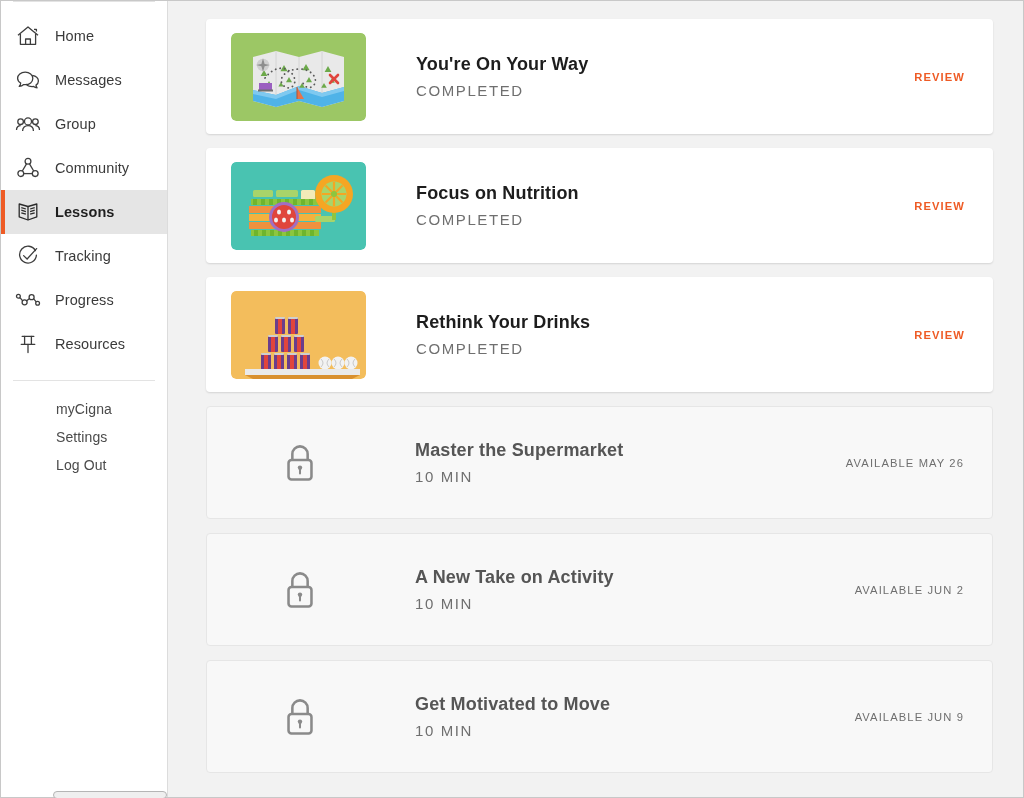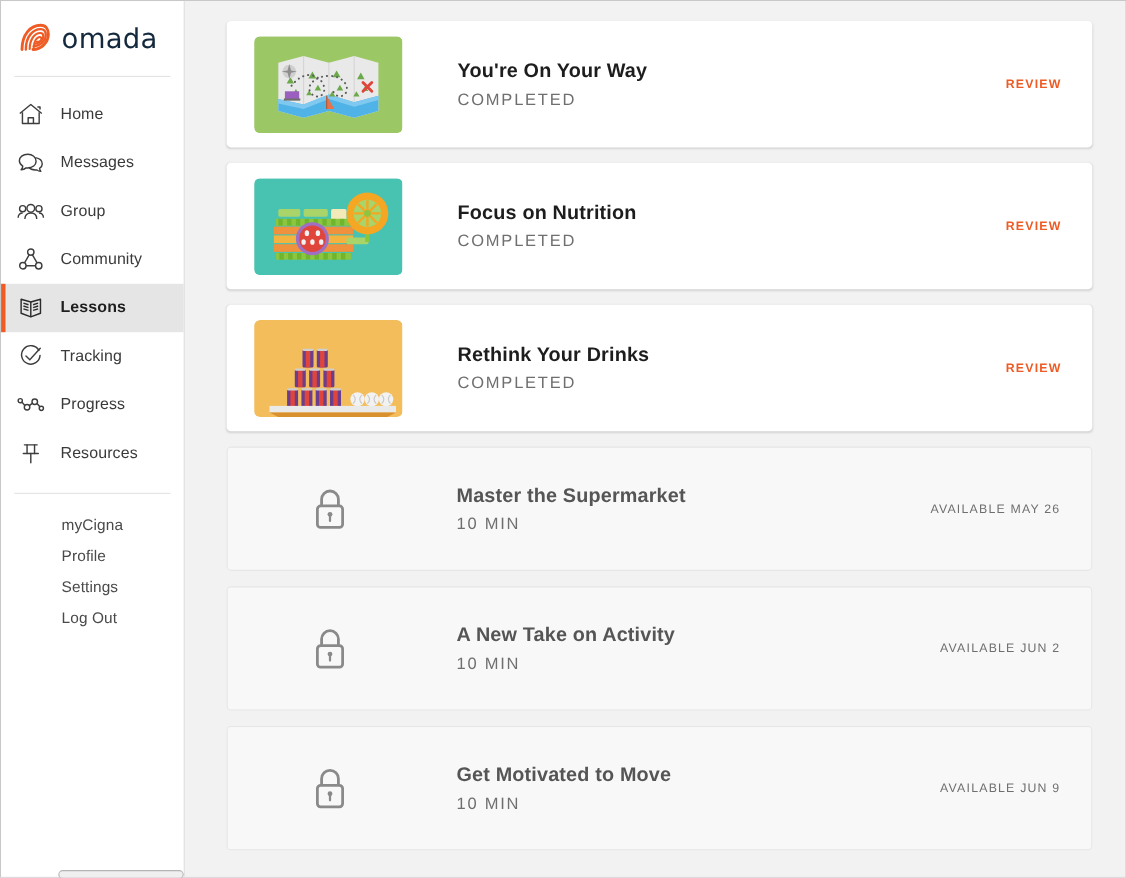--- a/index.html
+++ b/index.html
@@ -159,33 +159,20 @@
     white-space: nowrap;
   }
 </style>
 </head>
 <body>
 
 <div id="app">
 
   <aside class="sidebar">
 
-    <div class="logo-row">
-      <span class="logo-mark">
-        <svg viewBox="0 0 32 32" width="32" height="32">
-          <g fill="none" stroke="#EE5B25" stroke-linecap="round">
-            <path d="M5 26 C5 12, 13 4, 22 4 C27 4, 29 8, 29 12 C29 20, 22 26, 15 26" stroke-width="2.6"></path>
-            <path d="M8.5 26 C8.5 14, 15 7.5, 22 7.5 C25.3 7.5, 26.6 10, 26.6 12.6 C26.6 18.6, 21 23, 15.6 23" stroke-width="2.2"></path>
-            <path d="M12 25.5 C12 16.5, 16.5 11, 21.6 11 C23.6 11, 24.4 12.6, 24.4 14 C24.4 17.8, 20.4 20.6, 16.6 20.6" stroke-width="2"></path>
-            <path d="M15.6 24.6 C15.6 18.6, 18.4 14.6, 21.2 14.6 C22.2 14.6, 22.6 15.4, 22.6 16.2 C22.6 18, 20.4 19, 18.6 19" stroke-width="1.8"></path>
-          </g>
-        </svg>
-      </span>
-      <span class="logo-text">omada</span>
-    </div>
 
     <div class="sb-divider"></div>
 
     <nav class="nav">
 
       <div class="nav-item">
         <span class="ic">
           <svg viewBox="0 0 26 26" width="26" height="26" fill="none" stroke="#3d3d3d" stroke-width="1.3" stroke-linejoin="round">
             <path d="M3 12.2 L13 4 L23 12.2"></path>
             <path d="M5.4 11 V21.3 H20.6 V11"></path>
@@ -287,21 +274,20 @@
         </span>
         <span class="lbl">Resources</span>
       </div>
 
     </nav>
 
     <div class="sub-divider"></div>
 
     <div class="sub-nav">
       <div class="sub-item">myCigna</div>
-      <div class="sub-item">Profile</div>
       <div class="sub-item">Settings</div>
       <div class="sub-item">Log Out</div>
     </div>
 
     <div class="sb-scroll"></div>
   </aside>
 
   <main class="main">
 
     <div class="card done">

